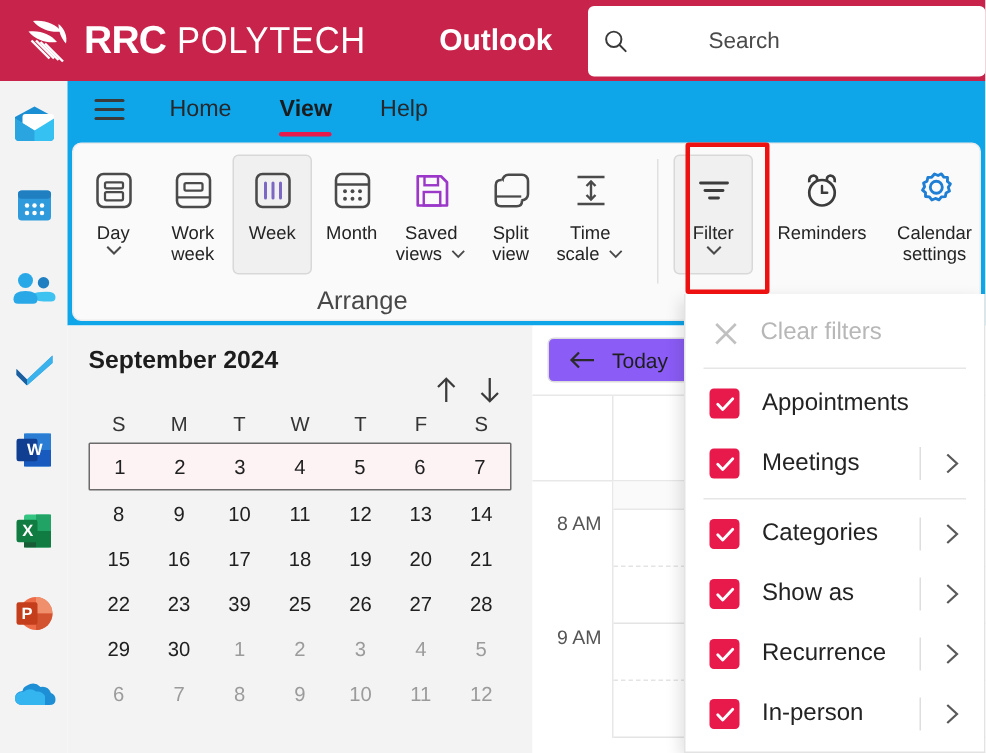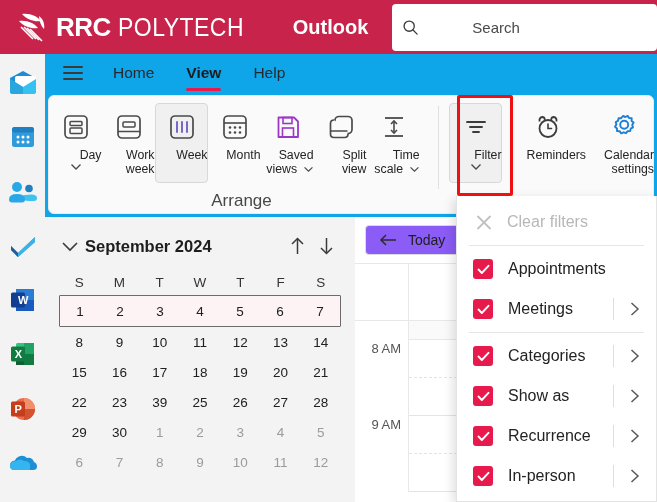--- a/index.html
+++ b/index.html
@@ -11,21 +11,21 @@
   }
   #app { position: relative; width: 657px; height: 502px; background:#fff; }
 
   
   .topbar {
     position: absolute; top: 0; left: 0;
     width: 657px; height: 54px;
     background: #c8234a;
     display: flex; align-items: center;
   }
-  .brand { display: flex; align-items: center; margin-left: 16px; }
+  .brand { display: flex; margin-left: 16px; }
   .brand-mark { width: 34px; height: 32px; margin-right: 6px; flex: none; }
   .brand-text { display: flex; align-items: baseline; color: #fff; }
   .brand-rrc {
     font-weight: bold; font-size: 26px; letter-spacing: -0.5px;
   }
   .brand-poly {
     font-size: 25px; margin-left: 7px; letter-spacing: 0.5px;
     font-weight: 300; transform: scaleX(0.92); transform-origin: left;
   }
   .app-name {
@@ -95,41 +95,41 @@
   }
   .rbtn {
     width: 53px; min-height: 80px;
     display: flex; flex-direction: column; align-items: center;
     padding-top: 7px; border-radius: 4px;
     border: 1px solid transparent;
   }
   .rbtn.selected { background: #f0f0f0; border: 1px solid #d8d8d8; }
   .rbtn .ico { height: 32px; display:flex; align-items:center; justify-content:center;}
   .rbtn .lbl {
-    font-size: 12.3px; color: #242424; text-align: right;
+    font-size: 12.3px; color: #242424; text-align: center;
     line-height: 14px; margin-top: 5px; width: 52px;
   }
   .chev-sm { display:block; margin: 1px auto 0; }
   .sep { width: 1px; background: #e0e0e0; margin: 10px 4px 24px; }
 
   .filter-highlight {
     position: absolute; left: 457px; top: 95px;
     width: 56px; height: 101px;
     border: 3px solid #ee1111; border-radius: 2px;
     z-index: 30; pointer-events: none;
   }
 
   
   .datepicker {
     position: absolute; top: 217px; left: 45px;
     width: 310px; height: 285px;
     background: #f3f3f3;
     padding: 14px 14px 0 14px;
   }
-  .dp-head { display: flex; align-items: center; height: 30px; }
+  .dp-head { display: flex; height: 30px; flex-direction: column; }
   .dp-chev { width: 22px; margin-right: 4px; }
   .dp-title { font-size: 16.5px; font-weight: bold; color: #1d1d1d; }
   .dp-nav { margin-left: auto; display: flex; gap: 12px; padding-right: 6px; }
   .dp-grid {
     margin-top: 8px;
     display: grid; grid-template-columns: repeat(7, 1fr);
     row-gap: 0;
   }
   .dp-dow {
     height: 26px; display: flex; align-items: center; justify-content: center;

